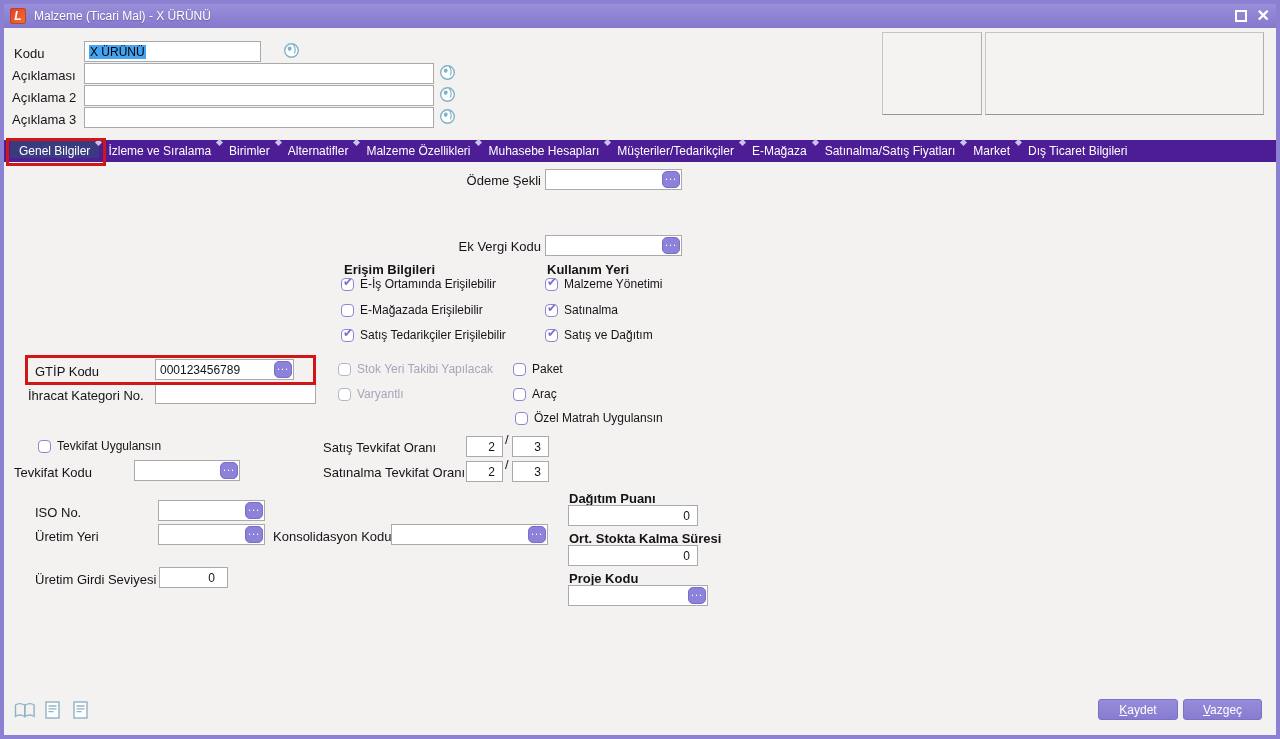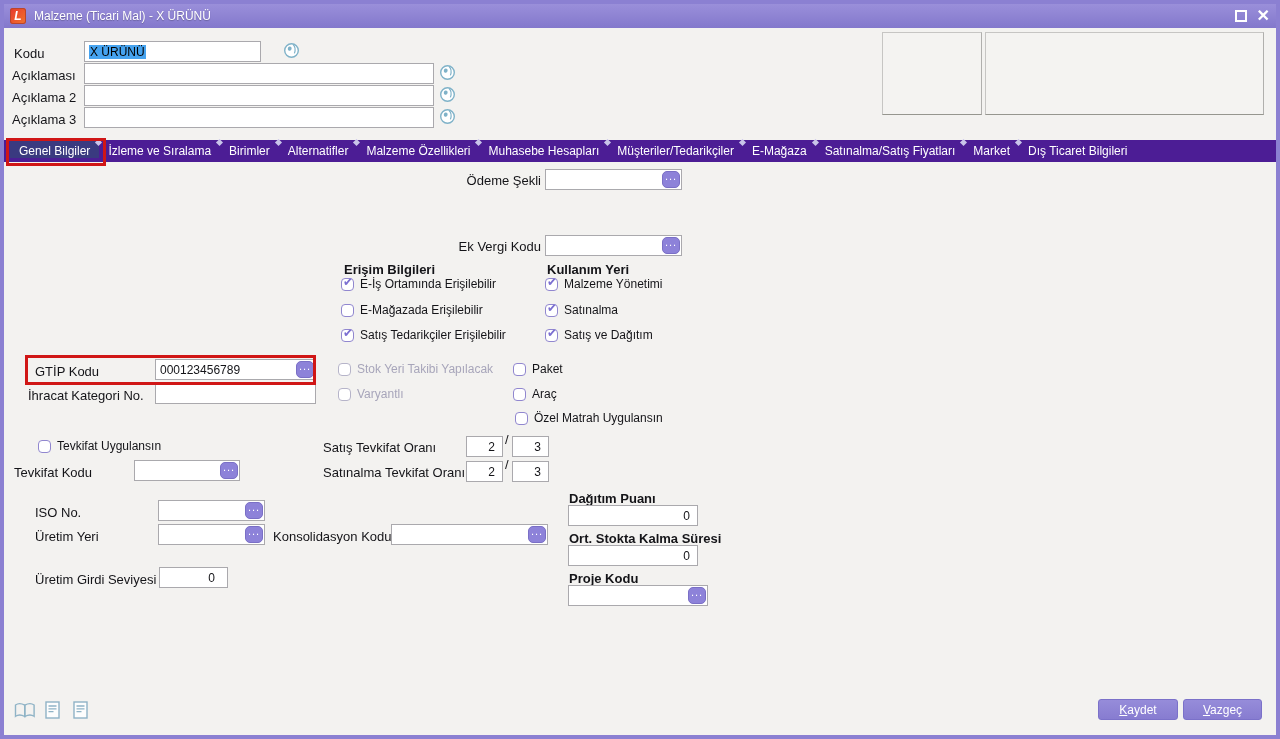--- a/index.html
+++ b/index.html
@@ -172,21 +172,21 @@
     <div class="chk" style="left:541px; top:275px">
       <span class="box checked"></span>
       <span>Satınalma</span>
     </div>
     <div class="chk" style="left:541px; top:300px">
       <span class="box checked"></span>
       <span>Satış ve Dağıtım</span>
     </div>
 
     <div class="lab" style="left:31px; top:336px">GTİP Kodu</div>
-    <div class="tbox" style="left:151px; top:331px; width:161px; "><span>000123456789</span><span class="btn-ellipsis"></span></div>
+    <div class="tbox" style="left:151px; top:331px; width:139px; "><span>000123456789</span><span class="btn-ellipsis"></span></div>
     <div class="lab" style="left:24px; top:360px">İhracat Kategori No.</div>
     <div class="tbox" style="left:151px; top:355px; width:161px"><span></span></div>
 
     <div class="chk disabled" style="left:334px; top:334px">
       <span class="box"></span>
       <span>Stok Yeri Takibi Yapılacak</span>
     </div>
     <div class="chk disabled" style="left:334px; top:359px">
       <span class="box"></span>
       <span>Varyantlı</span>

